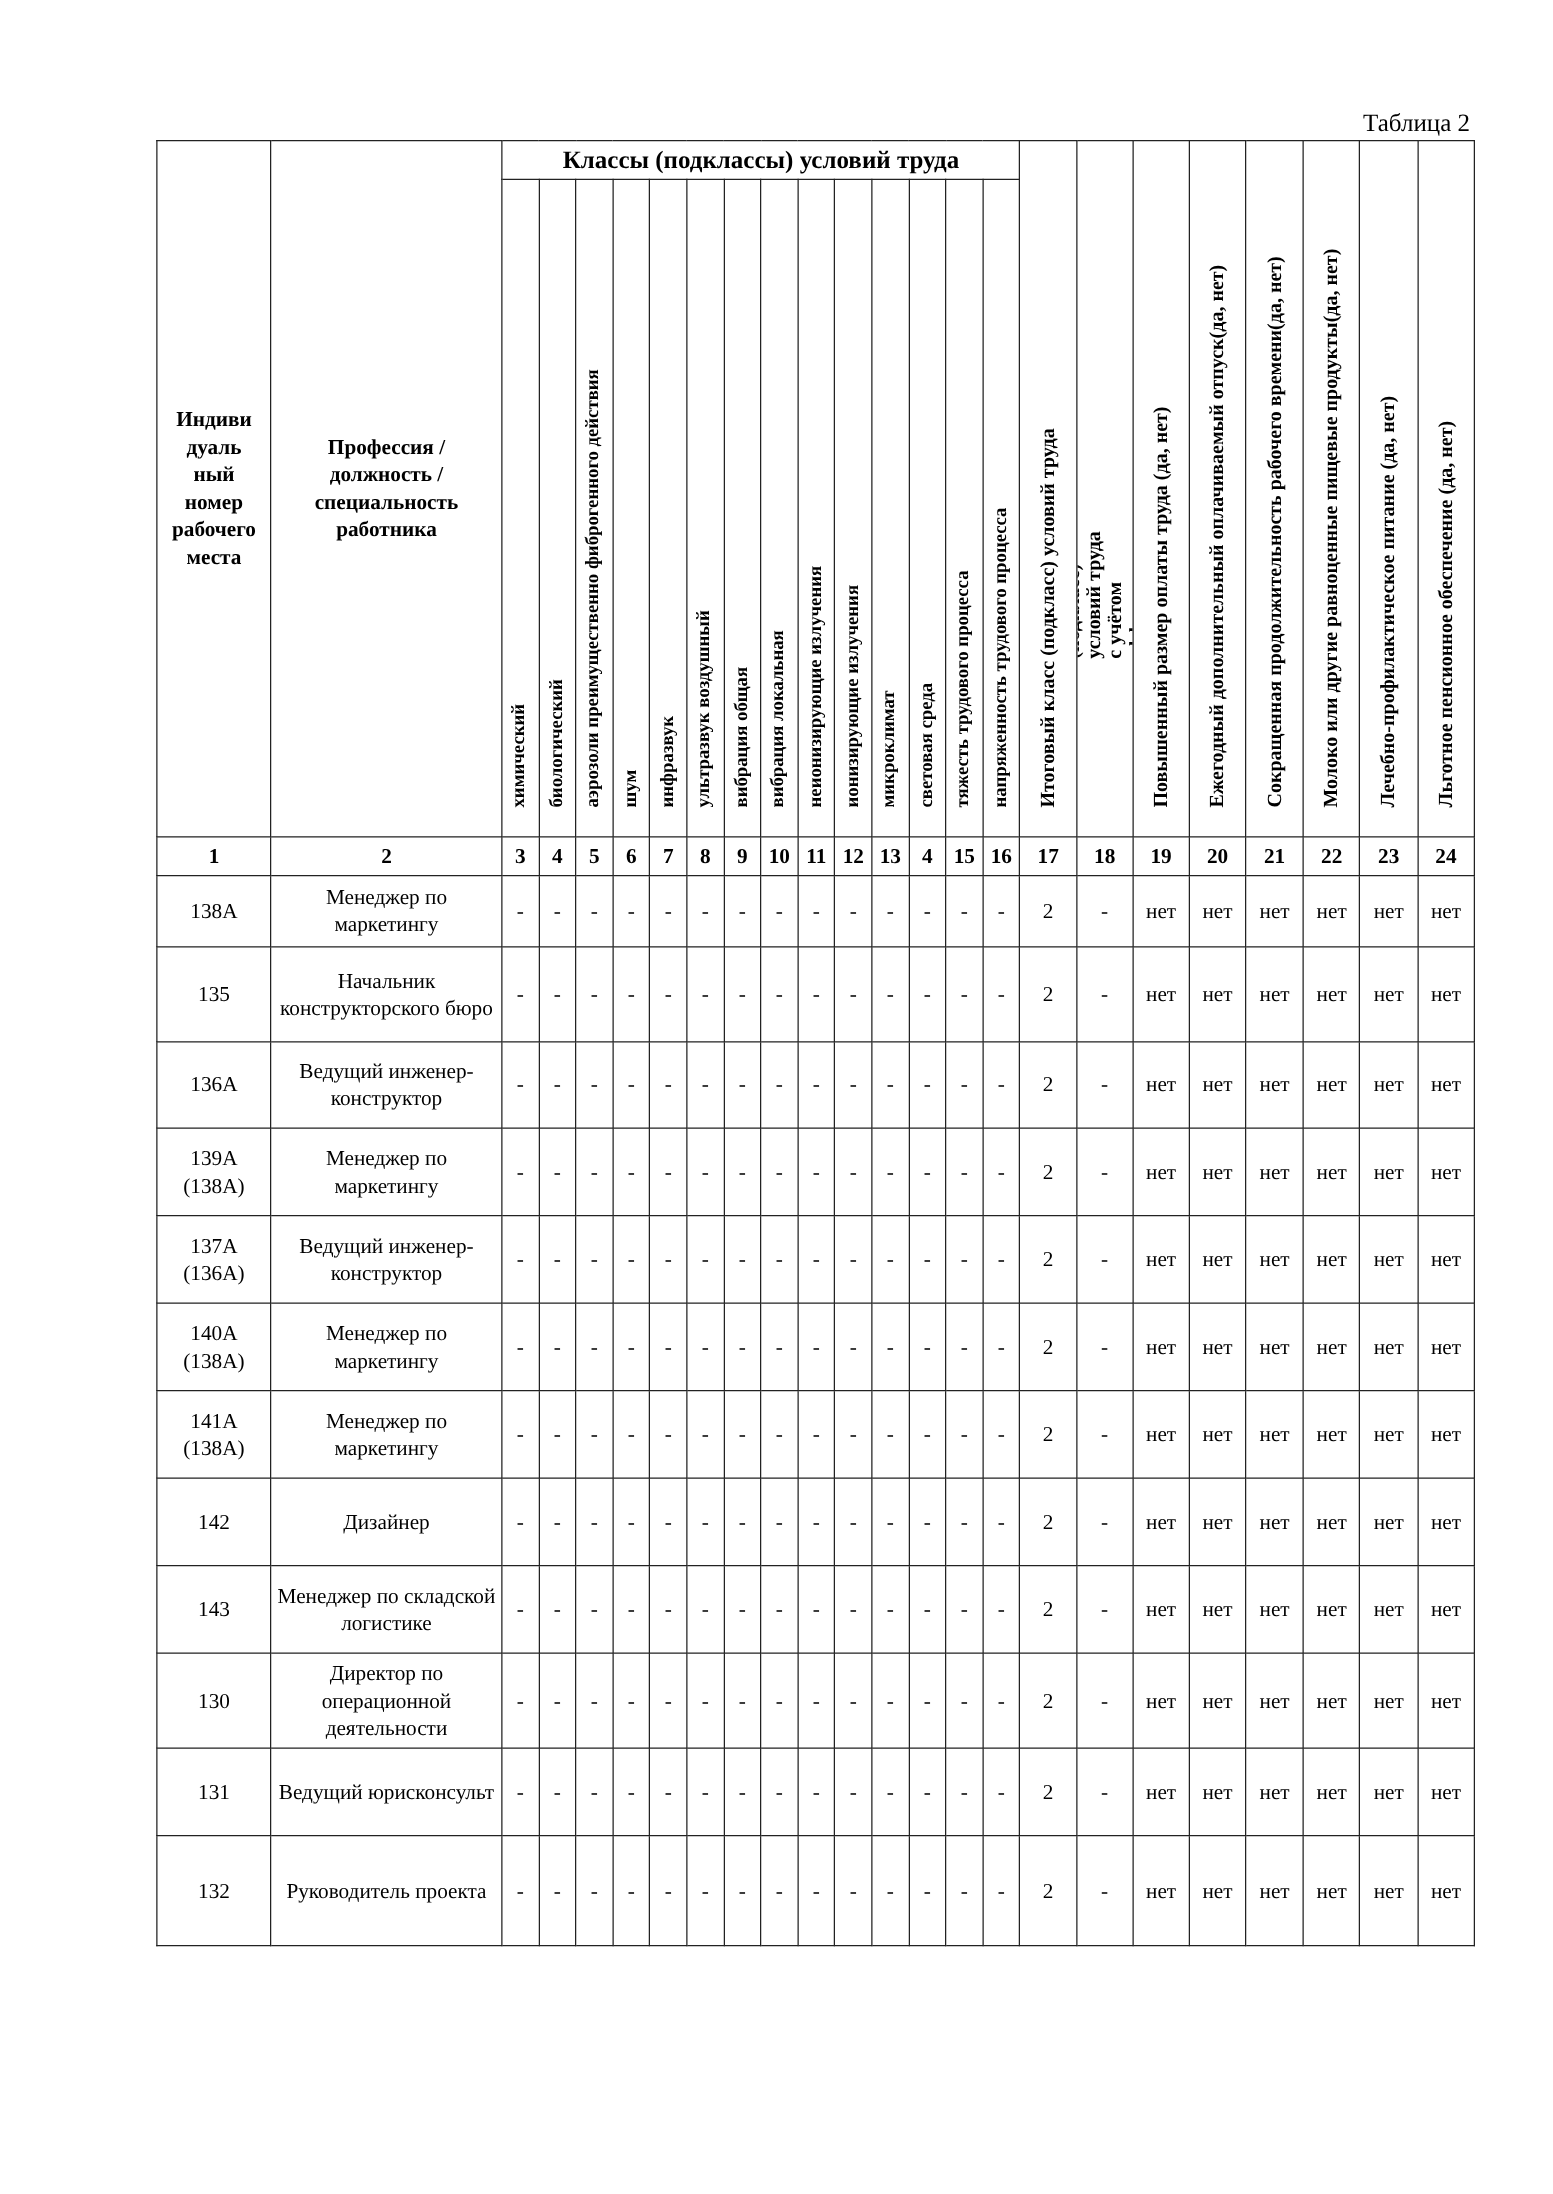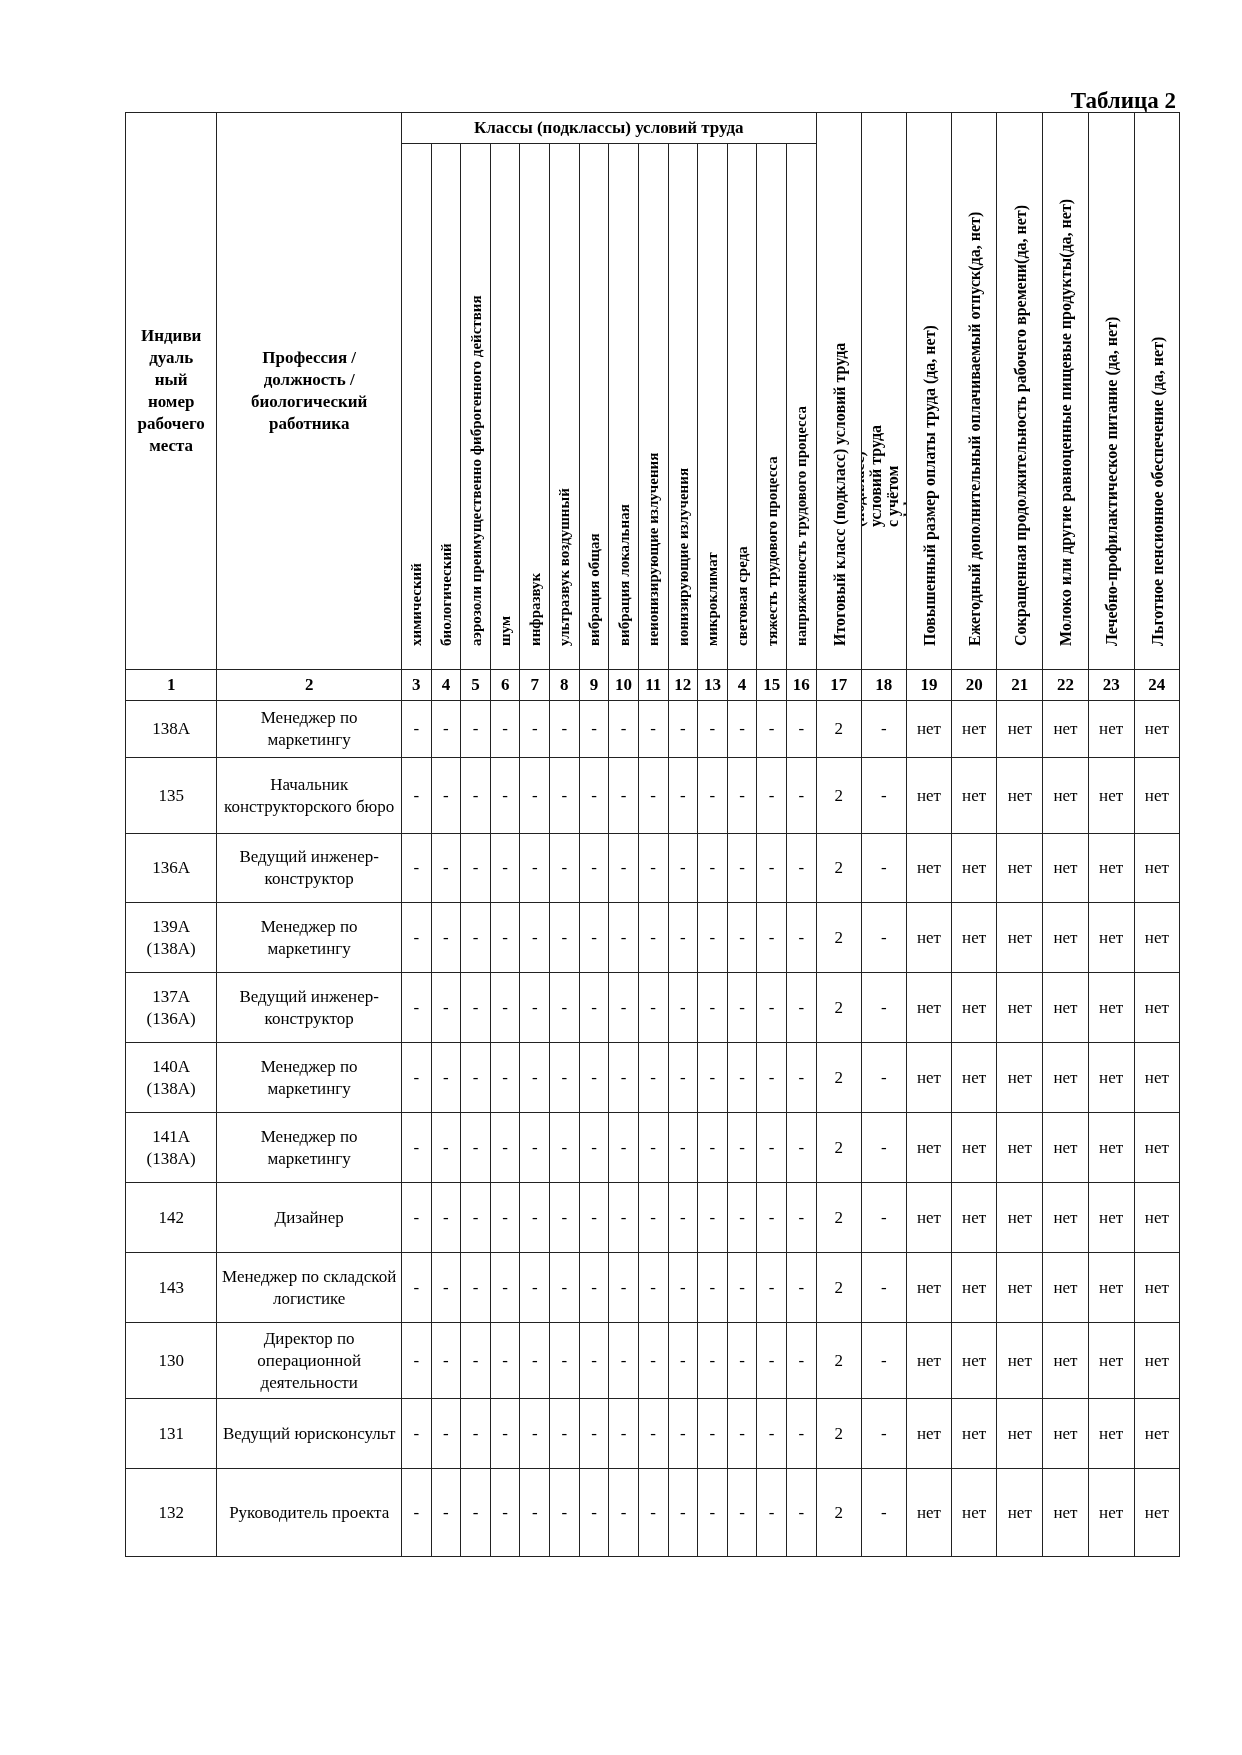--- a/index.html
+++ b/index.html
@@ -1,21 +1,21 @@
 <!DOCTYPE html>
 <html><head>
 <meta charset="utf-8">
 <style>
   html, body { margin: 0; padding: 0; background: #ffffff; }
   body { width: 1242px; height: 1755px; position: relative; font-family: "Liberation Serif", serif; color: #000; }
-  .caption { position: absolute; top: 88px; right: 66px; font-weight: bold; font-size: 23px; }
+  .caption { position: absolute; top: 88px; right: 66px; font-weight: normal; font-size: 20px; }
   table.main { position: absolute; left: 125px; top: 112px; border-collapse: collapse; table-layout: fixed; width: 1055px; }
   table.main td, table.main th { border: 1.5px solid #222; padding: 0; text-align: center; vertical-align: middle; overflow: hidden; }
   th { font-weight: bold; }
-  .grp { height: 30px; font-size: 17px; }
+  .grp { height: 30px; font-size: 20px; }
   .vhead { height: 555px; position: relative; }
   .vhead-inner { position: absolute; left: 50%; bottom: 6px; transform-origin: 0 0; transform: rotate(-90deg) translateY(-50%); white-space: nowrap; font-size: 15px; line-height: 17px; text-align: left; }
   .vhead-inner.two { white-space: pre-line; }
   .hh { font-size: 17px; line-height: 22px; }
   .num td { height: 30px; font-weight: bold; font-size: 17px; }
   tr.data td { font-size: 17px; line-height: 22px; }
   td.prof { text-align: left; padding-left: 4px; }
   td.idn { white-space: pre-line; }
 </style>
 </head>
@@ -53,21 +53,21 @@
   <thead>
     <tr>
       <th rowspan="2" class="hh" style="white-space:pre-line">Индиви
 дуаль
 ный
 номер
 рабочего
 места</th>
       <th rowspan="2" class="hh" style="white-space:pre-line">Профессия /
 должность /
-биологический
+специальность
 работника</th>
       <th colspan="14" class="grp">Классы (подклассы) условий труда</th>
 
     <th rowspan="2" class="vhead">
           <div class="vhead-inner" style="font-size: 16px;">Итоговый класс (подкласс) условий труда</div>
         </th>
         <th rowspan="2" class="vhead">
           <div class="vhead-inner two" style="font-size: 16px;">Итоговый класс (подкласс) условий труда
 с учётом эффективного применения СИЗ</div>
         </th>

